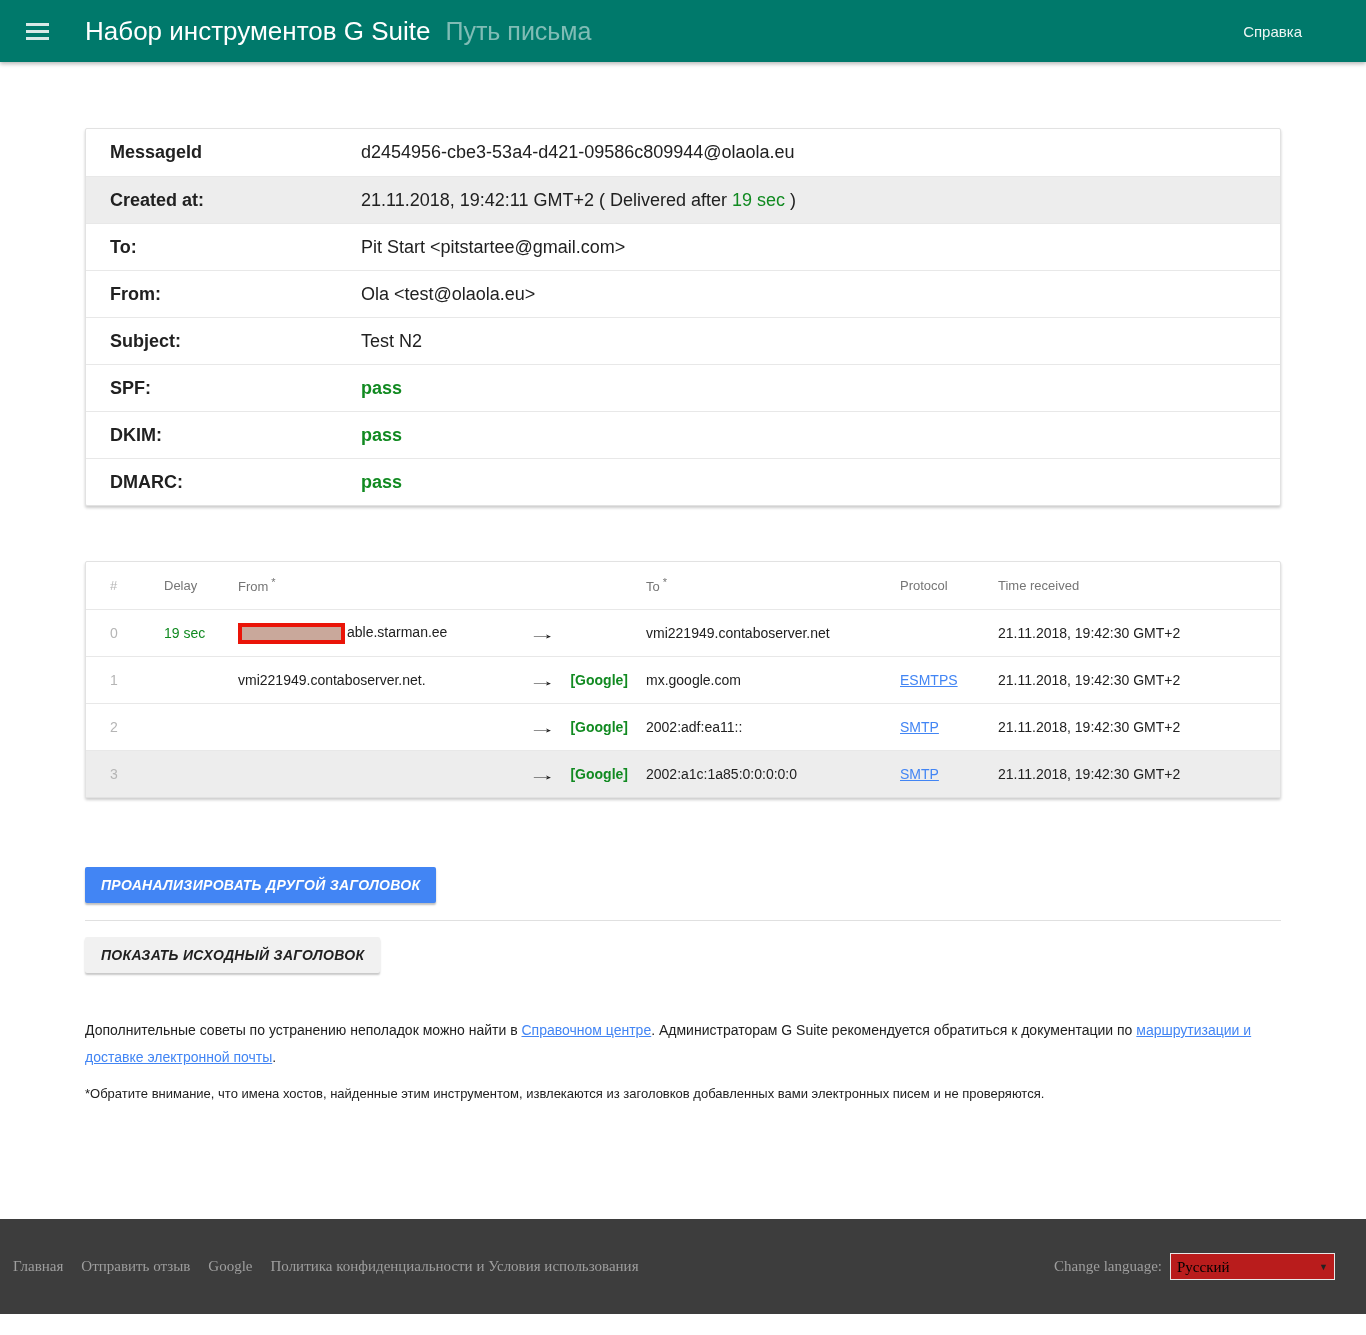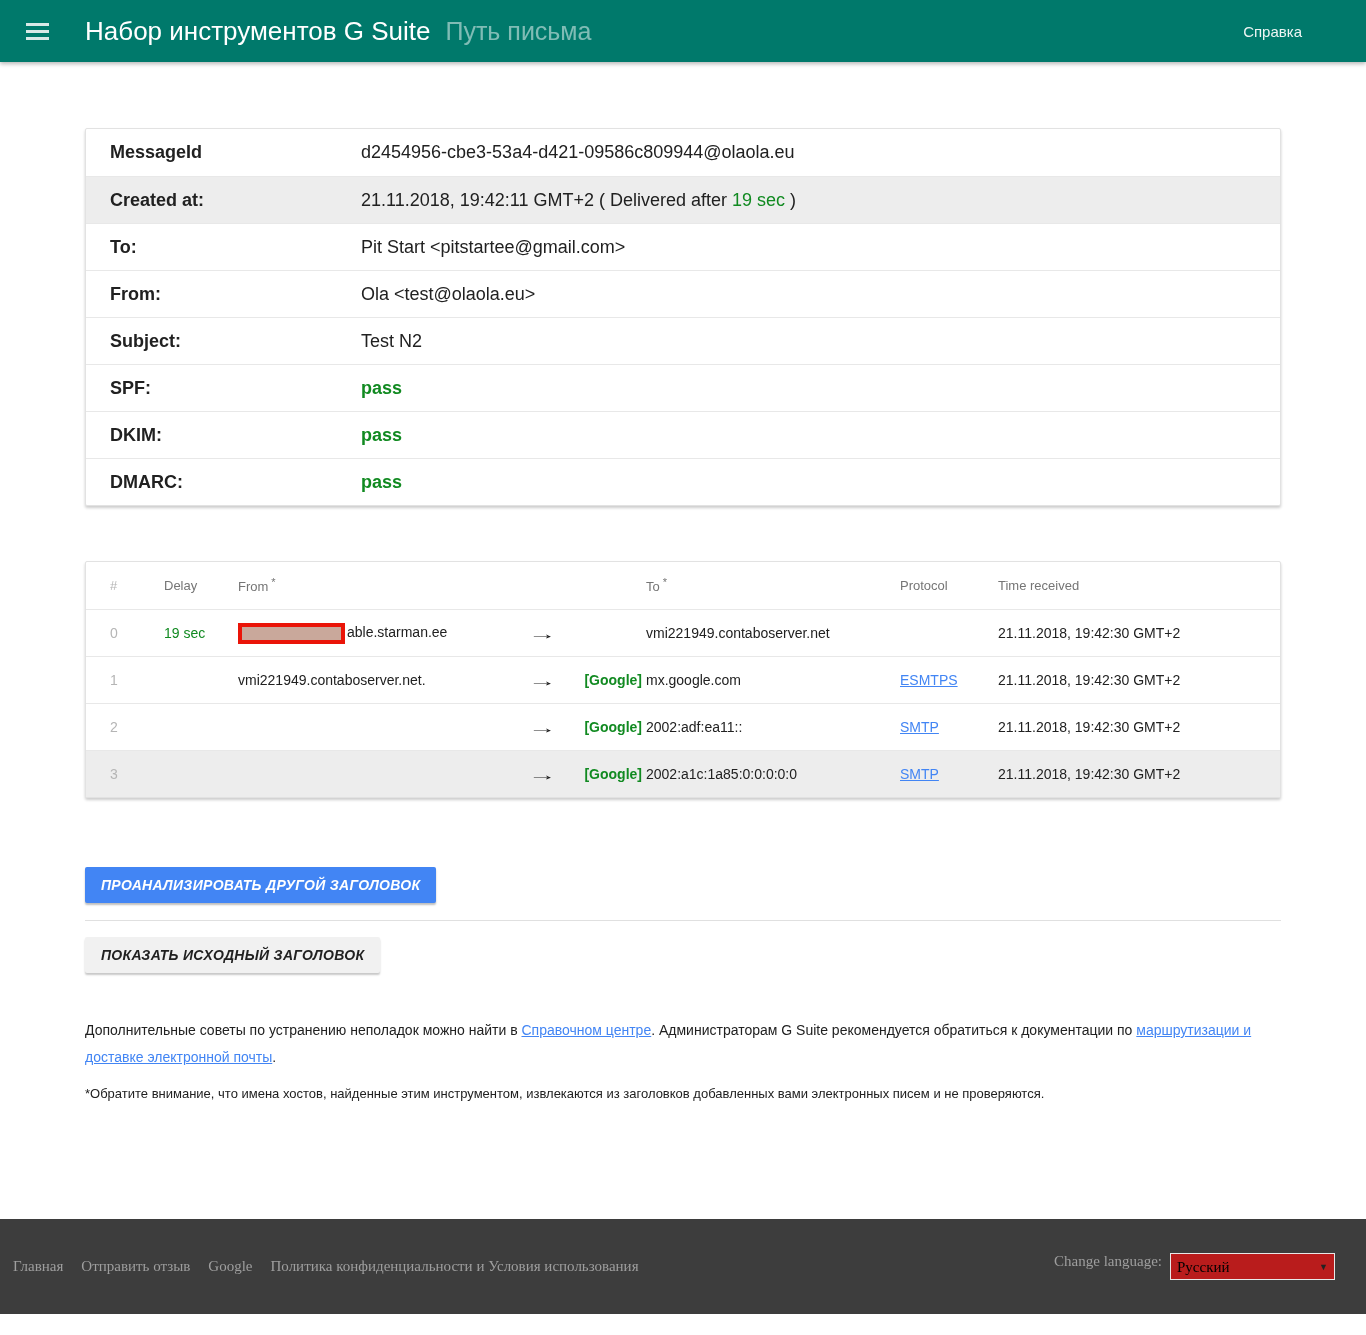--- a/index.html
+++ b/index.html
@@ -49,21 +49,21 @@
     min-height:47px; align-items:center; font-size:14px;
     border-top:1px solid #e8e8e8;
   }
   .hop-row:first-child { border-top:none; }
   .hop-row.shaded { background:#ededed; }
   .hop-head { font-size:13px; color:#757575; }
   .hop-head .cell { font-weight:normal; }
   .cell-num, .cell-delay, .cell-from { padding-left:24px; }
   .cell-num { color:#b5b5b5; }
   .cell-delay.green { color:#118a21; }
-  .cell-google { text-align:right; padding-right:4px; font-weight:bold; white-space:nowrap; }
+  .cell-google { text-align:right; padding-right:18px; font-weight:bold; white-space:nowrap; }
   .cell-protocol a { color:#4285f4; text-decoration:underline; cursor:pointer; }
   .arrow-glyph { display:inline-block; transform:scaleX(1.9); transform-origin:left center; font-size:15px; color:#212121; }
   .asterisk { color:#757575; font-size:11px; vertical-align:super; margin-left:3px; }
   .redaction {
     display:inline-block; width:107px; height:21px; background:#c9a89b;
     border:4px solid #ea1408; vertical-align:middle; margin-right:2px;
   }
 
   
   .btn {
@@ -87,21 +87,21 @@
   .note-1 a { color:#4285f4; text-decoration:underline; cursor:pointer; }
   .note-2 { margin:13px 0 0 0; font-size:13px; line-height:20px; }
 
   
   footer {
     margin-top:115px; background:#3d3d3d; height:95px; width:1366px;
     display:flex; align-items:center;font-family:Liberation Serif, serif;
   }
   .footer-links { display:flex; gap:18px; margin-left:13px; }
   .footer-link { color:#9e9e9e; font-size:15px; text-decoration:none; cursor:pointer; white-space:nowrap; }
-  .lang { margin-left:auto; margin-right:31px; display:flex; align-items:flex-start; }
+  .lang { margin-left:auto; margin-right:31px; display:flex; align-items:center; }
   .lang-label { color:#9e9e9e; font-size:15px; margin-right:8px; white-space:nowrap; }
   .select-wrap { position:relative; }
   .select-wrap select {
     width:165px; height:27px; font-size:15px; font-family:inherit;
     background:#b91c1c; color:#000; border:1px solid #e8e8e8; border-radius:0;
     padding:0 22px 0 6px; appearance:none; -webkit-appearance:none; -moz-appearance:none;
     cursor:pointer;
   }
   .select-arrow {
     position:absolute; right:7px; top:50%; transform:translateY(-50%);

